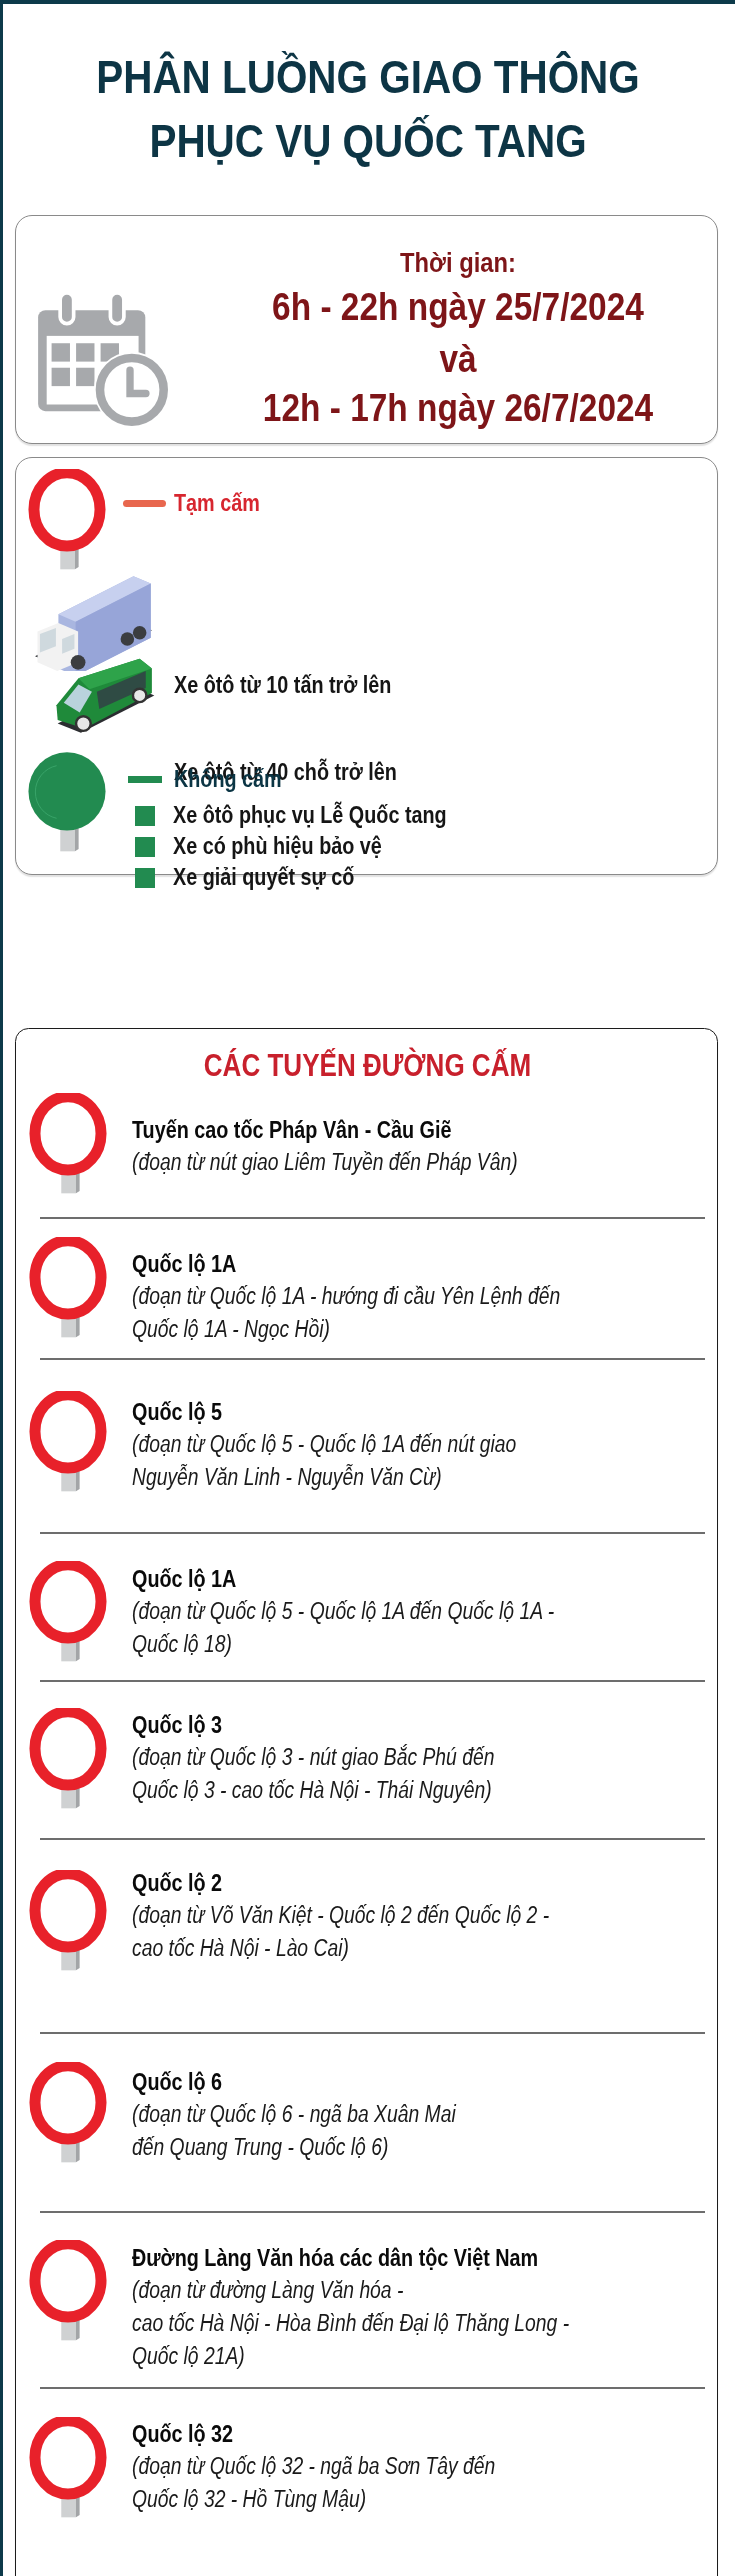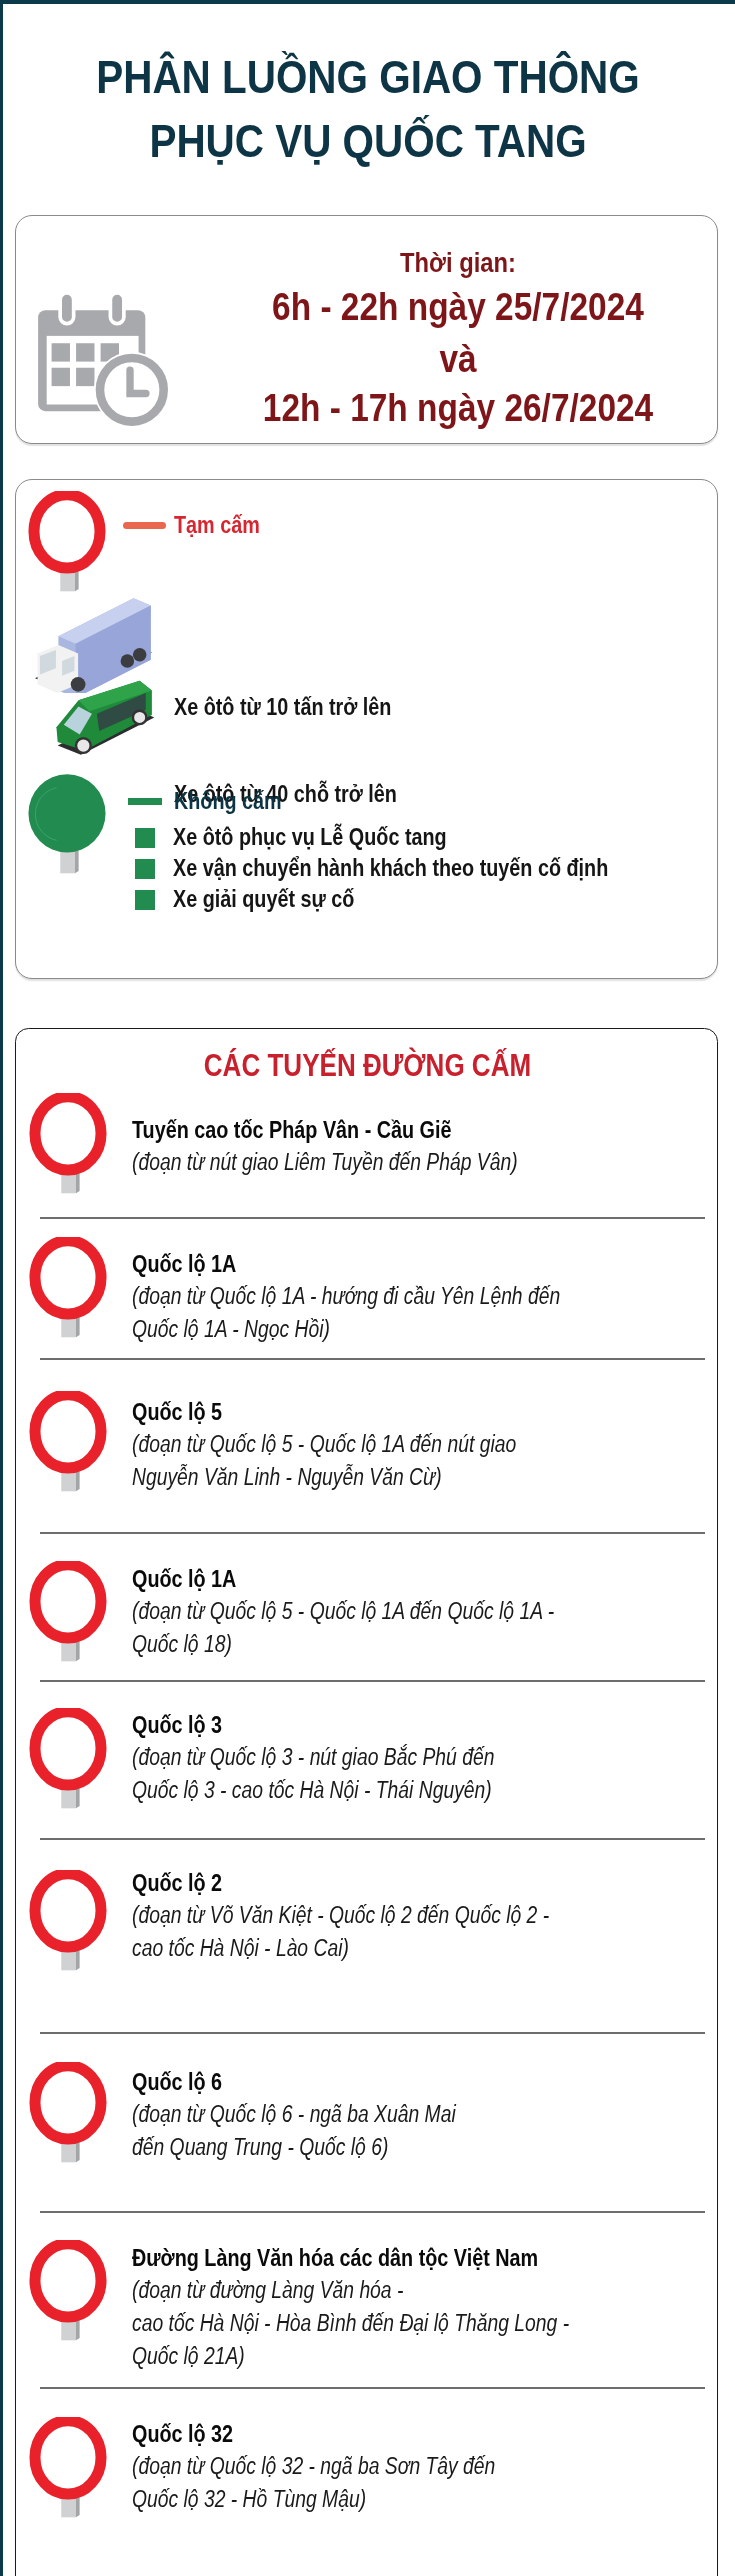--- a/index.html
+++ b/index.html
@@ -12,21 +12,21 @@
            font-family: "Liberation Sans", sans-serif; font-weight: bold;
            color: #0d3545; font-size: 47px; letter-spacing: 0px;
            transform: scaleX(0.86); transform-origin: center; line-height: 1; }
   .title.l1 { top: 53px; }
   .title.l2 { top: 117px; }
 
   .box { position: absolute; left: 14.7px; width: 703px; background: #fff;
          border: 1.2px solid #8a8a8a; border-radius: 17px; box-sizing: border-box;
          box-shadow: 0 1.2px 1.2px rgba(0,0,0,0.12); }
   .box.time { top: 215px; height: 229px; }
-  .box.vehicles { top: 479px; height: 500px; }
+  .box.vehicles { top: 457px; height: 418px; }
   .box.routes { top: 1028px; height: 1835px; border-color: #1c1c1c; border-radius: 13.5px; }
 
   .cal { position: absolute; left: 22px; top: 77px; width: 135px; height: 136px; }
 
   .time-text { position: absolute; left: 166px; width: 552px; text-align: center;
                color: #7e1518; font-weight: bold; line-height: 1; transform: scaleX(0.88); transform-origin: center; }
   .time-label { top: 34px; font-size: 27px; font-weight: bold; }
   .time-l1 { top: 72px; font-size: 38px; }
   .time-and { top: 124px; font-size: 38px; }
   .time-l2 { top: 173px; font-size: 38px; }
@@ -145,21 +145,21 @@
   <div class="legend-dash" style="left:112px; top:318px; width:34px; border-radius:0; background:#228b50; height:6.7px;"></div>
   <div class="legend-label" style="left:158px; top:310px; color:#0b3544;">Không cấm</div>
 
   <ul class="allowed-list">
     <li>
         <span class="sq"></span>
         <span class="allowed-text">Xe ôtô phục vụ Lễ Quốc tang</span>
       </li>
     <li>
         <span class="sq"></span>
-        <span class="allowed-text">Xe vận chuyển hành khách theo tuyến cố định</span>
+        <span class="allowed-text">Xe có phù hiệu bảo vệ</span>
       </li>
     <li>
         <span class="sq"></span>
         <span class="allowed-text">Xe giải quyết sự cố</span>
       </li>
   </ul>
 </section>
 
 <section class="box routes">
   <div class="routes-heading">CÁC TUYẾN ĐƯỜNG CẤM</div>

